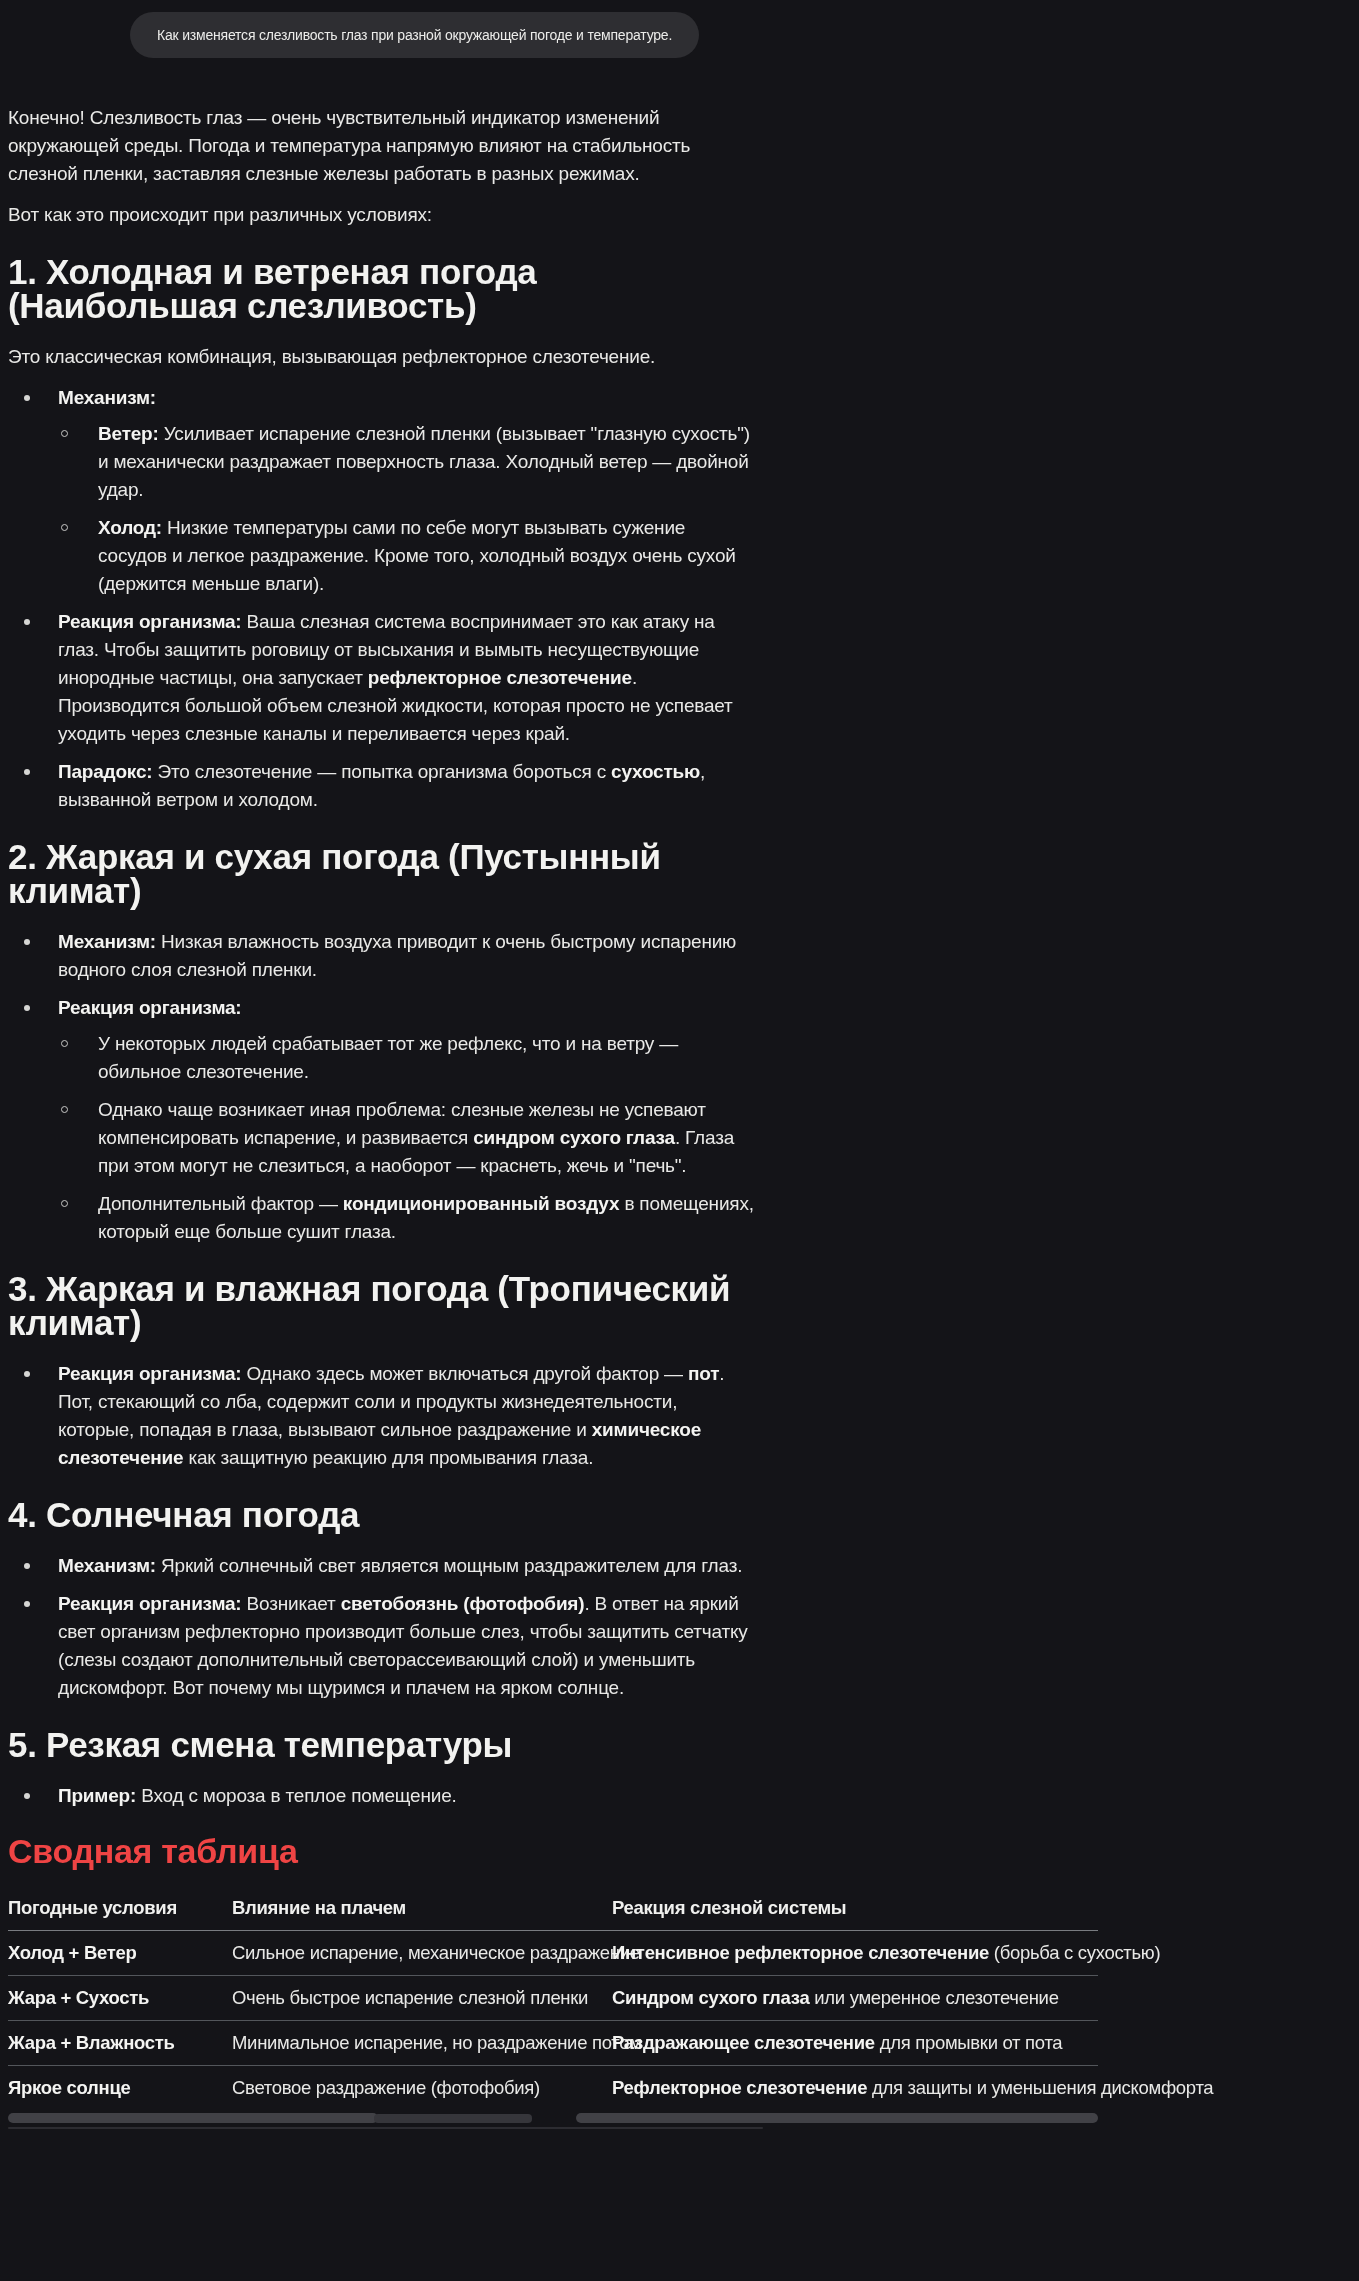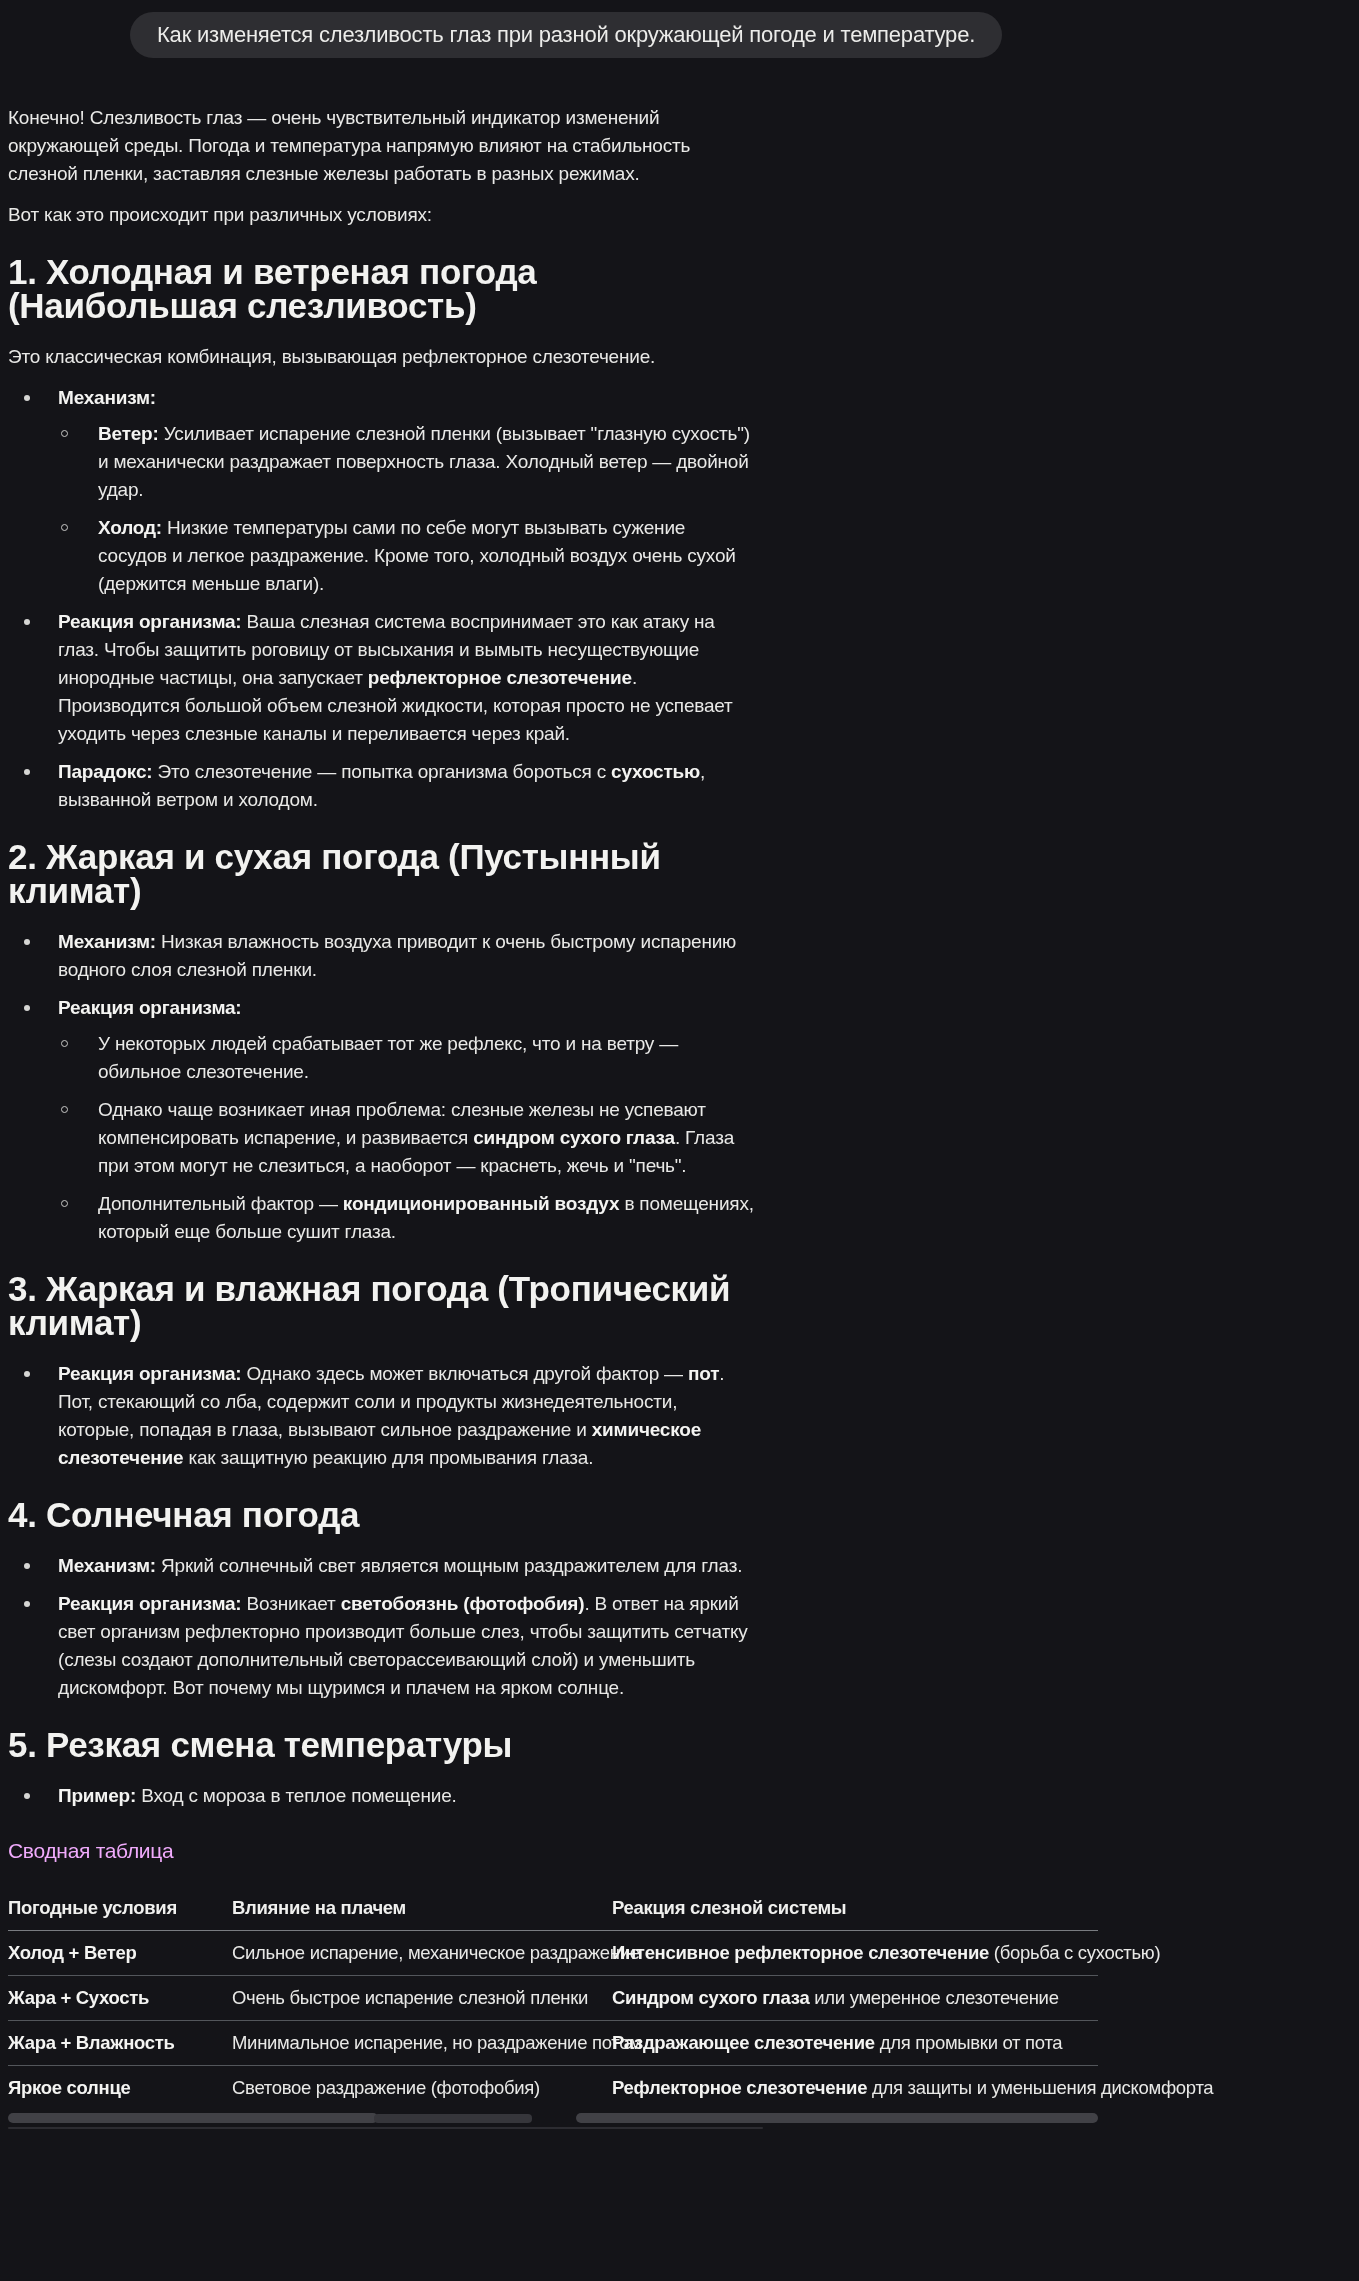--- a/index.html
+++ b/index.html
@@ -6,28 +6,28 @@
   body{
     width:1359px;height:2281px;overflow:hidden;
     background:#141418;color:#e9e9e7;
     font-family:"Liberation Sans","DejaVu Sans",sans-serif;
   }
   .page{padding:12px 0 0 8px;}
   
   .bubble{
     display:inline-block;margin-left:122px;background:#2e2e32;color:#ececea;
     border-radius:23px;height:46px;line-height:46px;padding:0 27px;
-    font-size:22px;letter-spacing:-0.2px;white-space:nowrap;
+    font-size:14px;letter-spacing:-0.2px;white-space:nowrap;
   }
   
   .content{width:750px;margin-top:46px;font-size:19px;line-height:28px;letter-spacing:-0.2px;}
   .content p{margin:0 0 13px 0;}
   b{font-weight:700;color:#f4f4f2;}
   h2{font-size:35px;line-height:34px;margin:26px 0 20px 0;letter-spacing:-0.3px;color:#f2f2f0;font-weight:700;}
-  h3.table-title{font-size:21px;line-height:30px;margin:26px 0 20px 0;letter-spacing:-0.3px;color:#f0abfc;font-weight:400;}
+  h3.table-title{font-size:34px;line-height:30px;margin:26px 0 20px 0;letter-spacing:-0.3px;color:#ef4444;font-weight:700;}
   ul{list-style:none;margin:0 0 13px 0;padding:0;}
   ul.lvl1>li{position:relative;padding-left:50px;margin-bottom:10px;}
   ul.lvl1>li::before{content:"";position:absolute;left:16px;top:11px;width:6px;height:6px;border-radius:50%;background:#d6d6d4;}
   ul.lvl2{margin:8px 0 0 0;}
   ul.lvl2>li{position:relative;padding-left:40px;margin-bottom:10px;}
   ul.lvl2>li::before{content:"";position:absolute;left:3px;top:10px;width:7px;height:7px;border-radius:50%;border:1.5px solid #c9c9c7;background:transparent;box-sizing:border-box;}
   
   .table-wrap{width:1090px;}
   table{border-collapse:collapse;table-layout:fixed;width:1090px;font-size:18.5px;letter-spacing:-0.3px;}
   th,td{text-align:left;vertical-align:top;padding:8px 10px 8px 0;white-space:nowrap;}

